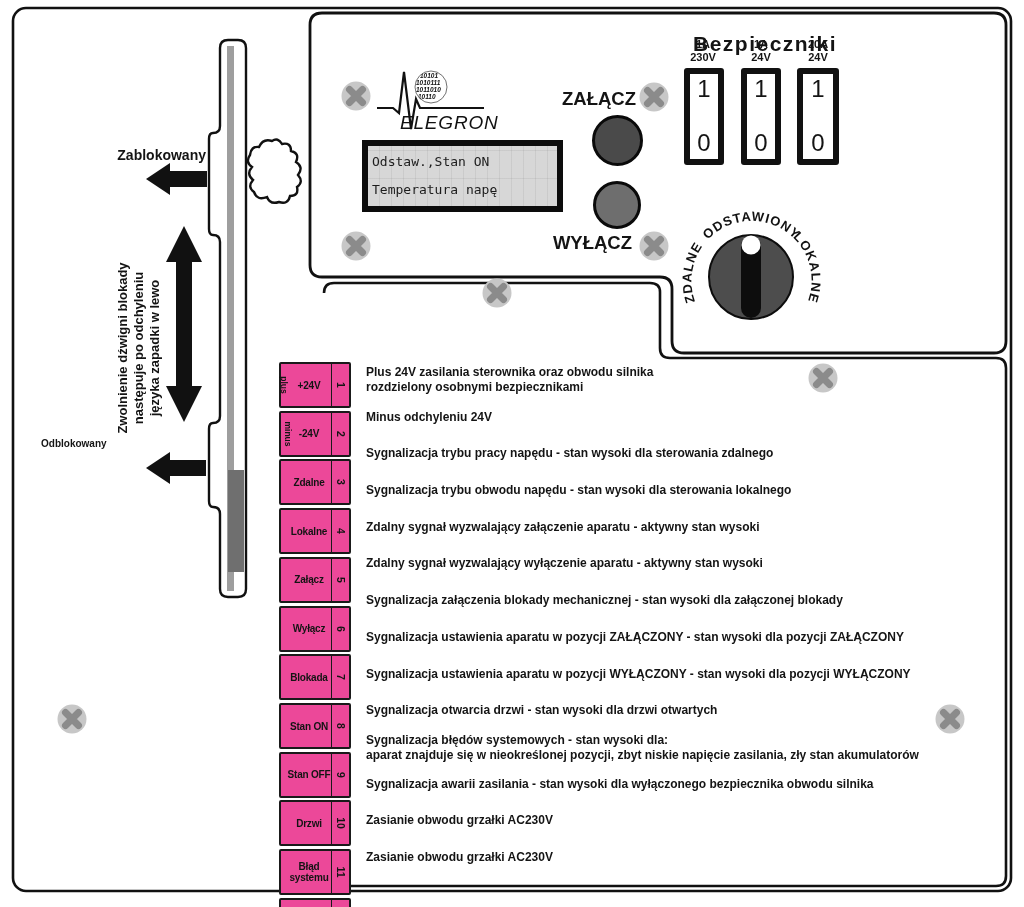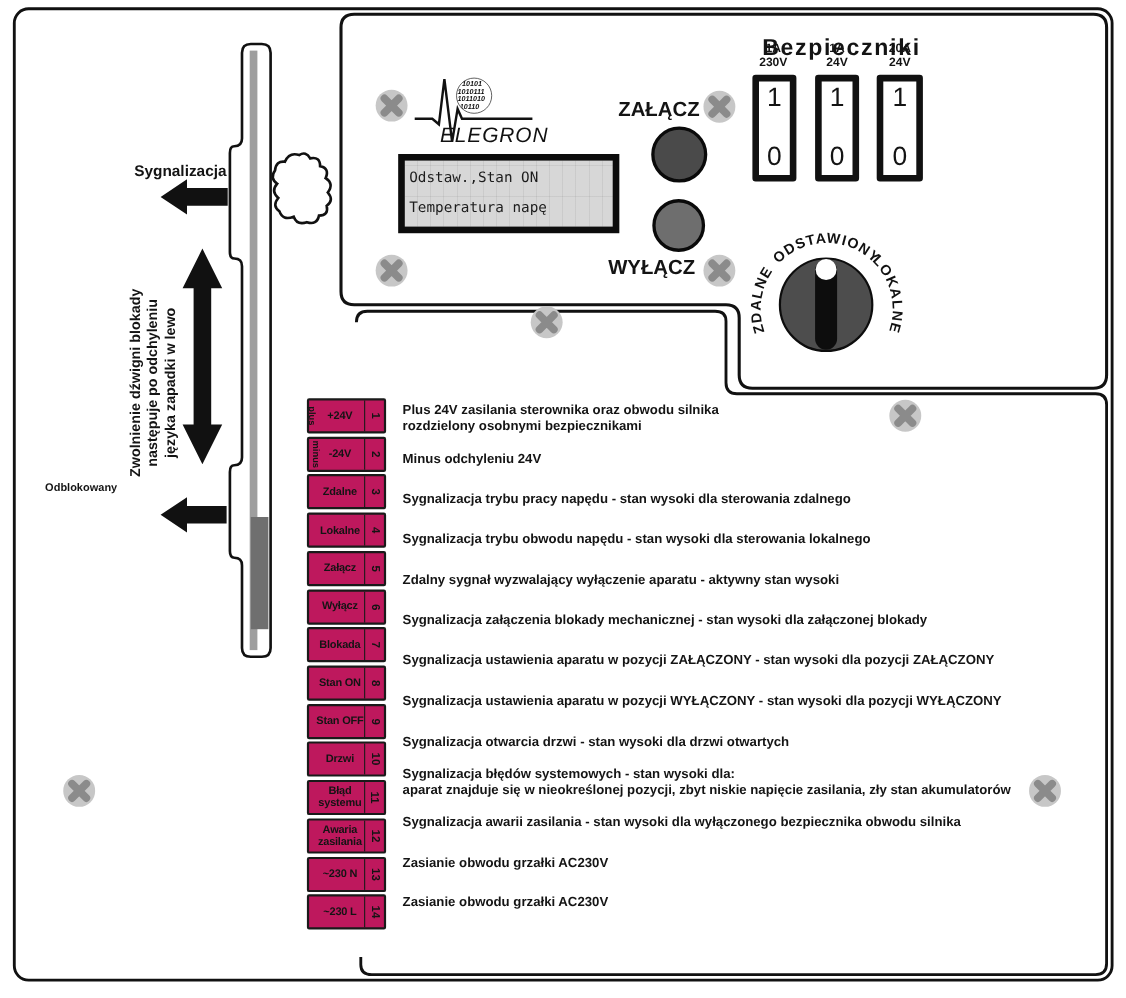--- a/index.html
+++ b/index.html
@@ -36,22 +36,22 @@
   .btn-off{left:593px;top:181px;width:48px;height:48px;background:#6e6e6e;}
 
   
   .locked-lbl{left:58px;top:147px;width:148px;text-align:right;font-size:14px;font-weight:bold;}
   .unlocked-lbl{left:41px;top:438px;width:148px;text-align:left;font-size:10px;font-weight:bold;}
   .lever-note{left:14px;top:324px;width:250px;height:48px;transform:rotate(-90deg);
               font-size:13px;font-weight:bold;line-height:16px;text-align:center;white-space:pre-line;}
 
   
   .tcol{left:279px;top:362px;}
-  .trow{position:relative;width:72px;height:32px;box-sizing:border-box;margin-bottom:2.73px;
-        border:2.5px solid #1a1a1a;border-radius:2px;background:#be185d;}
+  .trow{position:relative;width:72px;height:46px;box-sizing:border-box;margin-bottom:2.73px;
+        border:2.5px solid #1a1a1a;border-radius:2px;background:#ec4899;}
   .tside{position:absolute;left:-6px;top:50%;transform:translateY(-50%) rotate(90deg);
          font-size:8.5px;font-weight:bold;}
   .tlabel{position:absolute;left:5px;right:17px;top:0;bottom:0;display:flex;align-items:center;
           justify-content:center;text-align:center;font-size:10px;line-height:11px;
           font-weight:bold;white-space:pre-line;letter-spacing:-0.2px;}
   .tnum{position:absolute;right:0;top:0;bottom:0;width:17px;border-left:1.5px solid #1a1a1a;
         display:flex;align-items:center;justify-content:center;}
   .tnum span{transform:rotate(90deg);font-size:10.5px;font-weight:bold;}
   .dcol{left:366px;top:362px;width:650px;}
   .drow{height:36.73px;display:flex;align-items:center;font-size:12px;font-weight:bold;
@@ -190,21 +190,21 @@
   <div class="ov lcd">
     <div>Odstaw.,Stan ON</div>
     <div>Temperatura napę</div>
   </div>
 
   <div class="ov btn-label lbl-on">ZAŁĄCZ</div>
   <div class="ov pushbtn btn-on"></div>
   <div class="ov pushbtn btn-off"></div>
   <div class="ov btn-label lbl-off">WYŁĄCZ</div>
 
-  <div class="ov locked-lbl">Sygnalizacja</div>
+  <div class="ov locked-lbl">Zablokowany</div>
   <div class="ov unlocked-lbl">Odblokowany</div>
   <div class="ov lever-note">Zwolnienie dźwigni blokady
 następuje po odchyleniu
 języka zapadki w lewo</div>
 
   <div class="ov tcol">
 
       <div class="trow">
         <span class="tside">plus</span>
         <span class="tlabel">+24V</span>
@@ -323,20 +323,21 @@
 
       <div class="drow">Plus 24V zasilania sterownika oraz obwodu silnika
 rozdzielony osobnymi bezpiecznikami</div>
 
       <div class="drow">Minus odchyleniu 24V</div>
 
       <div class="drow">Sygnalizacja trybu pracy napędu - stan wysoki dla sterowania zdalnego</div>
 
       <div class="drow">Sygnalizacja trybu obwodu napędu - stan wysoki dla sterowania lokalnego</div>
 
+      <div class="drow">Zdalny sygnał wyzwalający załączenie aparatu - aktywny stan wysoki</div>
 
       <div class="drow">Zdalny sygnał wyzwalający wyłączenie aparatu - aktywny stan wysoki</div>
 
       <div class="drow">Sygnalizacja załączenia blokady mechanicznej - stan wysoki dla załączonej blokady</div>
 
       <div class="drow">Sygnalizacja ustawienia aparatu w pozycji ZAŁĄCZONY - stan wysoki dla pozycji ZAŁĄCZONY</div>
 
       <div class="drow">Sygnalizacja ustawienia aparatu w pozycji WYŁĄCZONY - stan wysoki dla pozycji WYŁĄCZONY</div>
 
       <div class="drow">Sygnalizacja otwarcia drzwi - stan wysoki dla drzwi otwartych</div>

